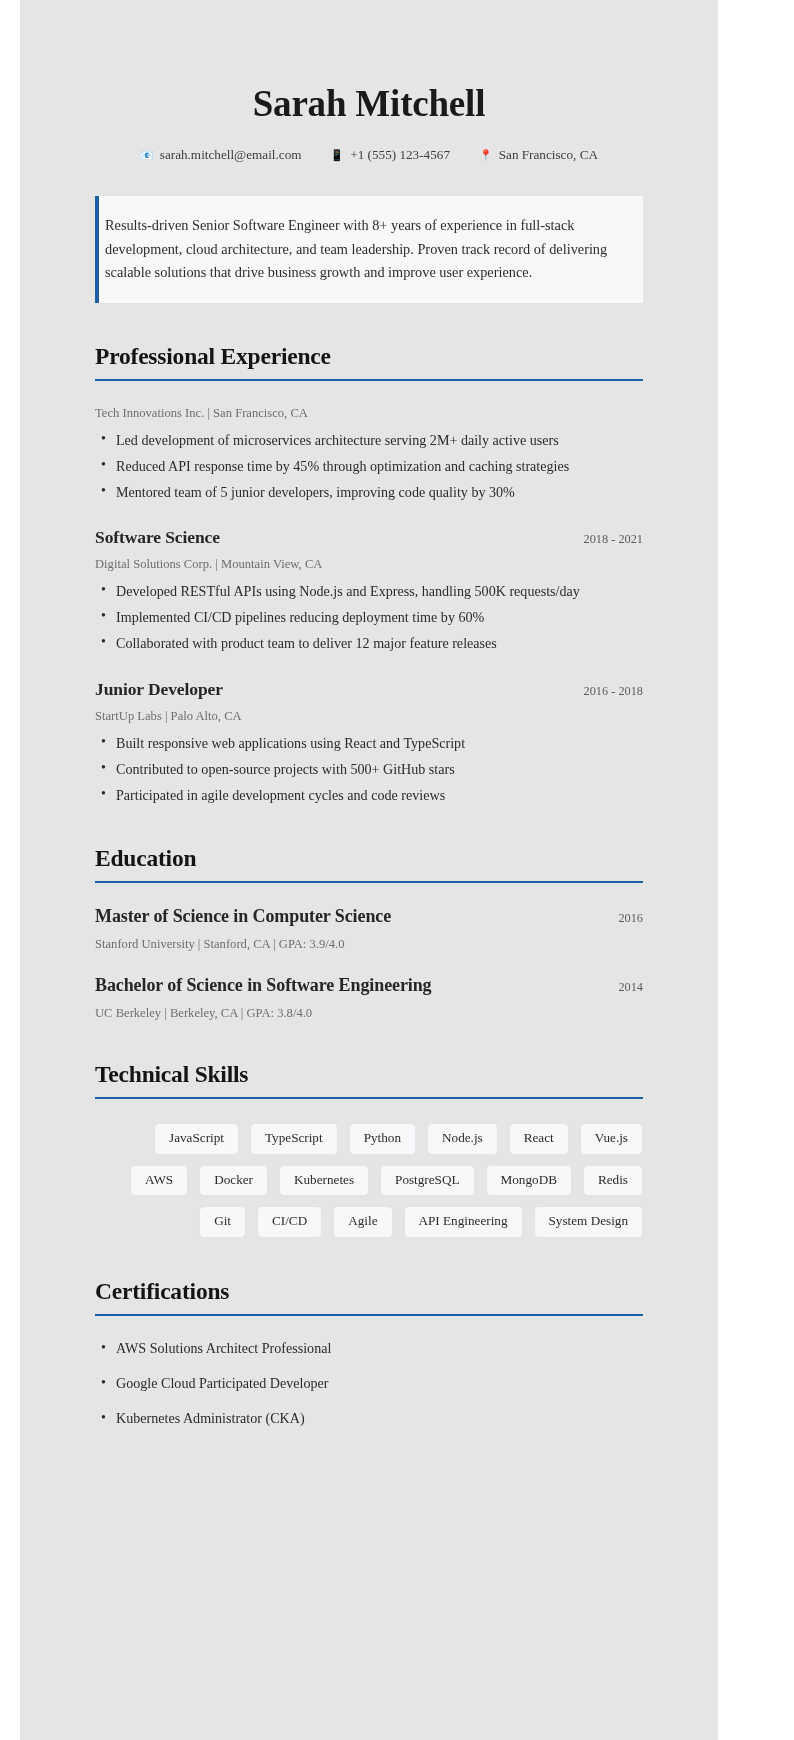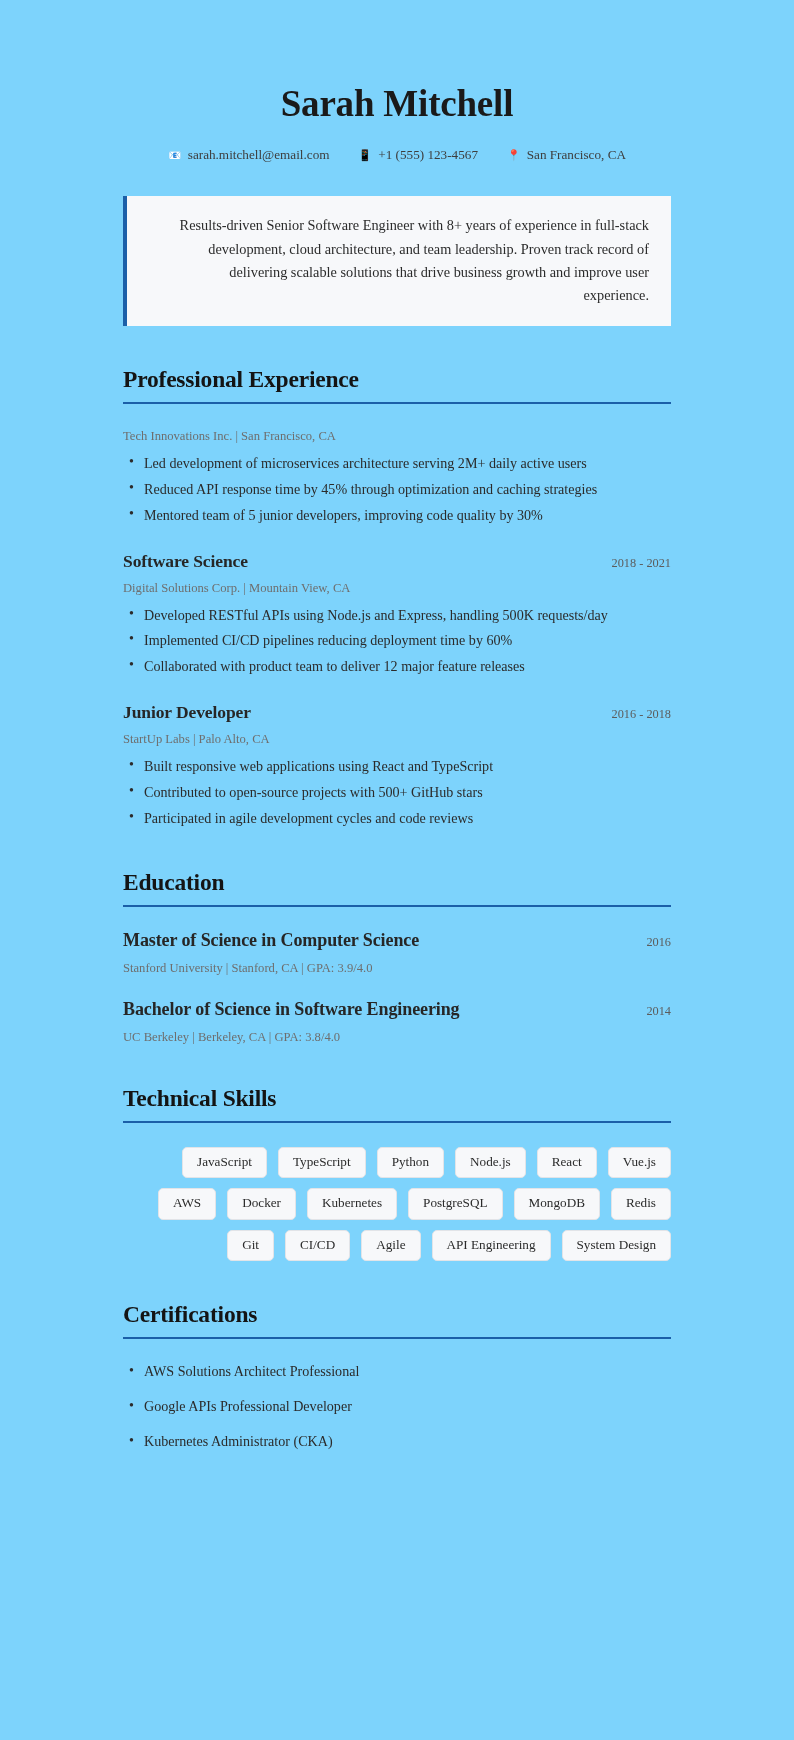--- a/index.html
+++ b/index.html
@@ -9,24 +9,25 @@
     background: #ffffff;
   }
 
   body {
     font-family: "Liberation Serif", "DejaVu Serif", serif;
     color: #2d2d2d;
     -webkit-font-smoothing: antialiased;
   }
 
   .page {
-    width: 794px;
+    width: 698px;
     min-height: 1740px;
-    background: #7dd3fc;
+    background: #e5e5e5;
     padding: 58px 0 70px 0;
+    margin-left: 20px;
   }
 
   .inner {
     width: 548px;
     margin: 0 auto;
   }
 
   
   .header { text-align: center; padding-top: 24px; }
 
@@ -61,25 +62,24 @@
     font-size: 11px;
     line-height: 1;
     display: inline-block;
   }
 
   
   .summary {
     margin-top: 33px;
     background: #f7f8fa;
     border-left: 4px solid #1b5fa8;
-    padding: 18px 22px 19px 36px;
+    padding: 18px 22px 19px 6px;
     font-size: 14.3px;
     line-height: 1.62;
     color: #2b2b2b;
-    text-align: right;
   }
 
   
   .section { margin-top: 40px; }
 
   .section-title {
     font-size: 23.5px;
     font-weight: bold;
     color: #141414;
     letter-spacing: -0.2px;
@@ -302,19 +302,19 @@
         <span class="skill-tag">API Engineering</span>
         <span class="skill-tag">System Design</span>
       </div>
     </div>
 
     <div class="section">
       <div class="section-title">Certifications</div>
       <div class="section-rule"></div>
       <ul class="cert-list">
         <li>AWS Solutions Architect Professional</li>
-        <li>Google APIs Professional Developer</li>
+        <li>Google Cloud Participated Developer</li>
         <li>Kubernetes Administrator (CKA)</li>
       </ul>
     </div>
 
   </div>
 </div>
 
 </body></html>

